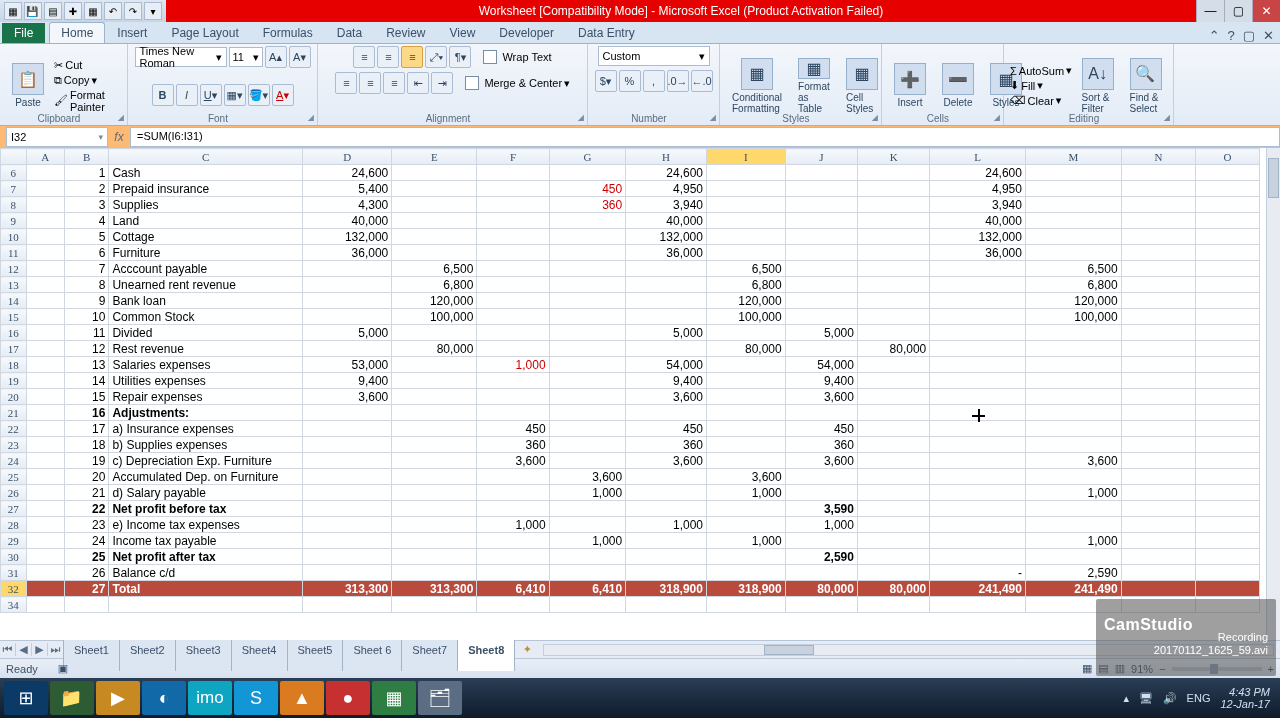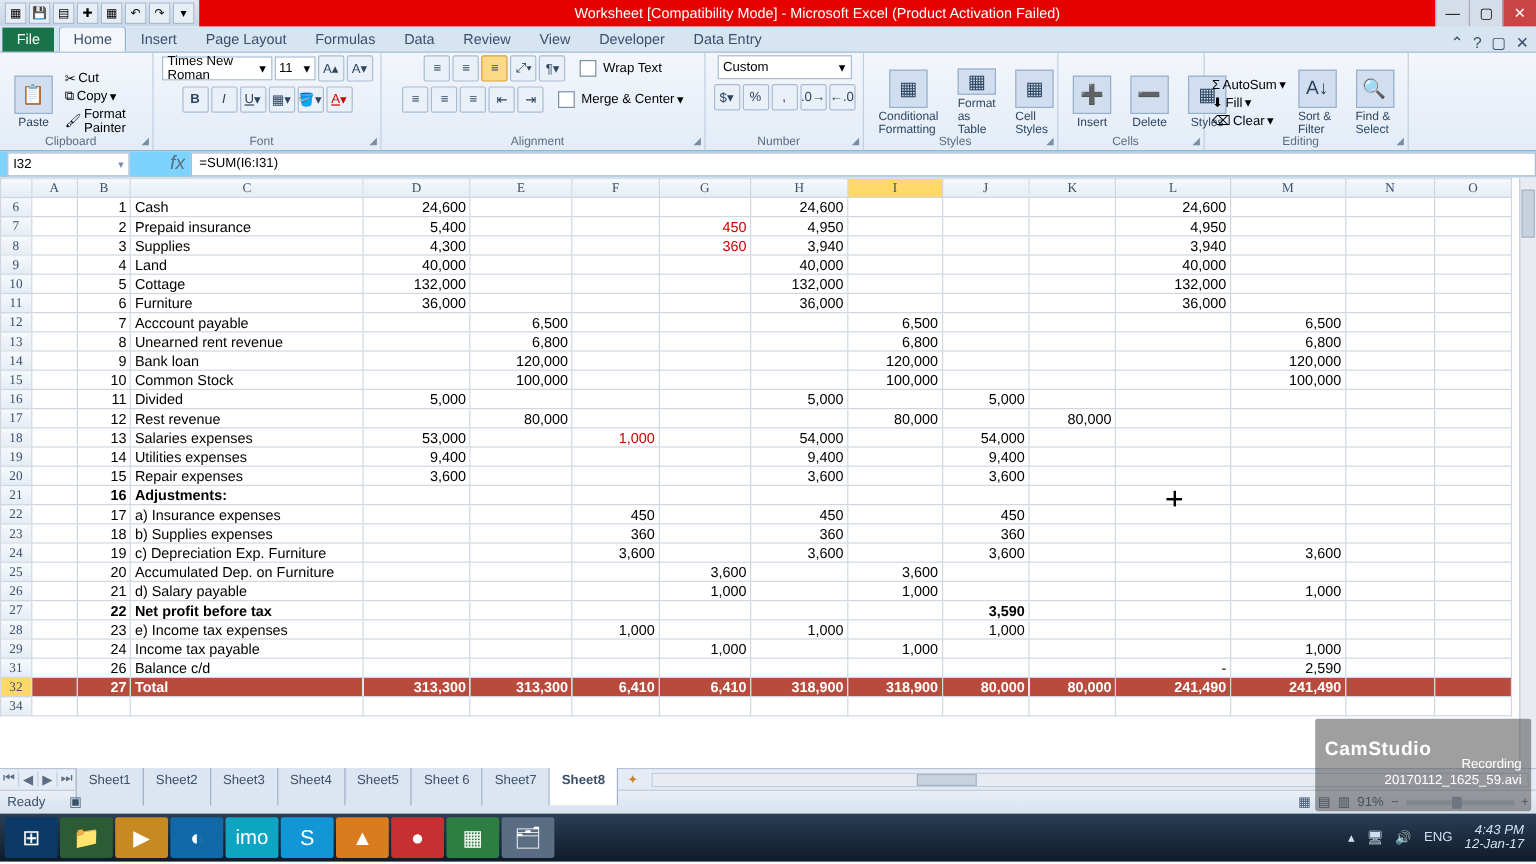--- a/index.html
+++ b/index.html
@@ -34,24 +34,24 @@
 .rbtn.big .ico { width:32px; height:32px; background:#d0def0; border:1px solid #96b0cc; margin-bottom:2px; display:flex; align-items:center; justify-content:center; font-size:16px; }
 .stack { display:flex; flex-direction:column; gap:2px; }
 .row { display:flex; gap:2px; align-items:center; }
 .font-name { width:92px; height:20px; border:1px solid #a9bcd3; background:#fff; font-size:11px; padding:2px 4px; display:flex; align-items:center; justify-content:space-between; }
 .font-size { width:34px; height:20px; border:1px solid #a9bcd3; background:#fff; font-size:11px; padding:2px 3px; display:flex; align-items:center; justify-content:space-between;}
 .num-format { width:112px; height:20px; border:1px solid #a9bcd3; background:#fff; font-size:11px; padding:2px 4px; display:flex; align-items:center; justify-content:space-between;}
 .rbtn.active { background:#fcd889; border-color:#d8a33c; }
 .chk { width:14px; height:14px; border:1px solid #7a8ea3; background:#fff; display:inline-block; margin-right:3px; }
 
 
-.fbar { height:22px; border-bottom:1px solid #b7c5d6; display:flex; align-items:center; background:#7dd3fc; }
+.fbar { height:22px; border-bottom:1px solid #b7c5d6; display:flex; align-items:center; background:#fdba74; }
 .namebox { width:102px; height:20px; border:1px solid #a9bcd3; background:#fff; margin-left:6px; display:flex; align-items:center; justify-content:space-between; padding:0 4px; font-size:11px; }
 .namebox::after{content:"▾"; color:#7a8ea3; font-size:9px;}
-.fx { width:22px; text-align:center; font-style:italic; color:#5a6d82; font-size:16px;margin-left:29px; }
+.fx { width:22px; text-align:center; font-style:italic; color:#5a6d82; font-size:12px; }
 .formula-input { flex:1; height:20px; border:1px solid #a9bcd3; background:#fff; padding:2px 6px; font-size:11px; }
 
 
 .grid-wrap { position:relative; height:492px; overflow:hidden; background:#fff; }
 table.grid { border-collapse:collapse; table-layout:fixed; width:1260px; font-family:'Times New Roman',serif; font-size:12px; }
 table.grid th, table.grid td { border:1px solid #d0d7e0; height:16px; padding:0 3px; white-space:nowrap; overflow:hidden; }
 table.grid thead th { background:linear-gradient(#f6f9fc,#e5ecf5); font-weight:normal; color:#3b5069; font-family:'Segoe UI'; font-size:11px; text-align:center; }
 table.grid thead th.col-I { background:#ffd86b; }
 table.grid tbody th { background:linear-gradient(#f6f9fc,#e5ecf5); font-weight:normal; color:#3b5069; font-family:'Segoe UI'; font-size:11px; text-align:center; width:24px; }
 table.grid tbody th.sel { background:#ffd86b; }
@@ -151,21 +151,21 @@
       <div class="stack">
         <div class="row">✂ <span>Cut</span></div>
         <div class="row">⧉ <span>Copy</span> ▾</div>
         <div class="row">🖌 <span>Format Painter</span></div>
       </div>
     </div>
     <div class="group-label">Clipboard</div>
   </div>
 
   <div class="group" style="width:190px">
-    <div class="group-body stack" style="gap:4px">
+    <div class="group-body stack" style="gap:16px">
       <div class="row">
         <div class="font-name"><span>Times New Roman</span>▾</div>
         <div class="font-size"><span>11</span>▾</div>
         <div class="rbtn">A▴</div>
         <div class="rbtn">A▾</div>
       </div>
       <div class="row">
         <div class="rbtn">
             <b>B</b>
           </div>
@@ -750,20 +750,38 @@
           <td class="">1,000</td>
           <td class=""></td>
           <td class="">1,000</td>
           <td class=""></td>
           <td class=""></td>
           <td class=""></td>
           <td class="">1,000</td>
           <td class=""></td>
           <td class=""></td>
         </tr>
+        <tr class="bold">
+          <th class="">30</th>
+          <td class=""></td>
+          <td class="">25</td>
+          <td class="text">Net profit after tax</td>
+          <td class=""></td>
+          <td class=""></td>
+          <td class=""></td>
+          <td class=""></td>
+          <td class=""></td>
+          <td class=""></td>
+          <td class="">2,590</td>
+          <td class=""></td>
+          <td class=""></td>
+          <td class=""></td>
+          <td class=""></td>
+          <td class=""></td>
+        </tr>
         <tr>
           <th class="">31</th>
           <td class=""></td>
           <td class="">26</td>
           <td class="text">Balance c/d</td>
           <td class=""></td>
           <td class=""></td>
           <td class=""></td>
           <td class=""></td>
           <td class=""></td>

